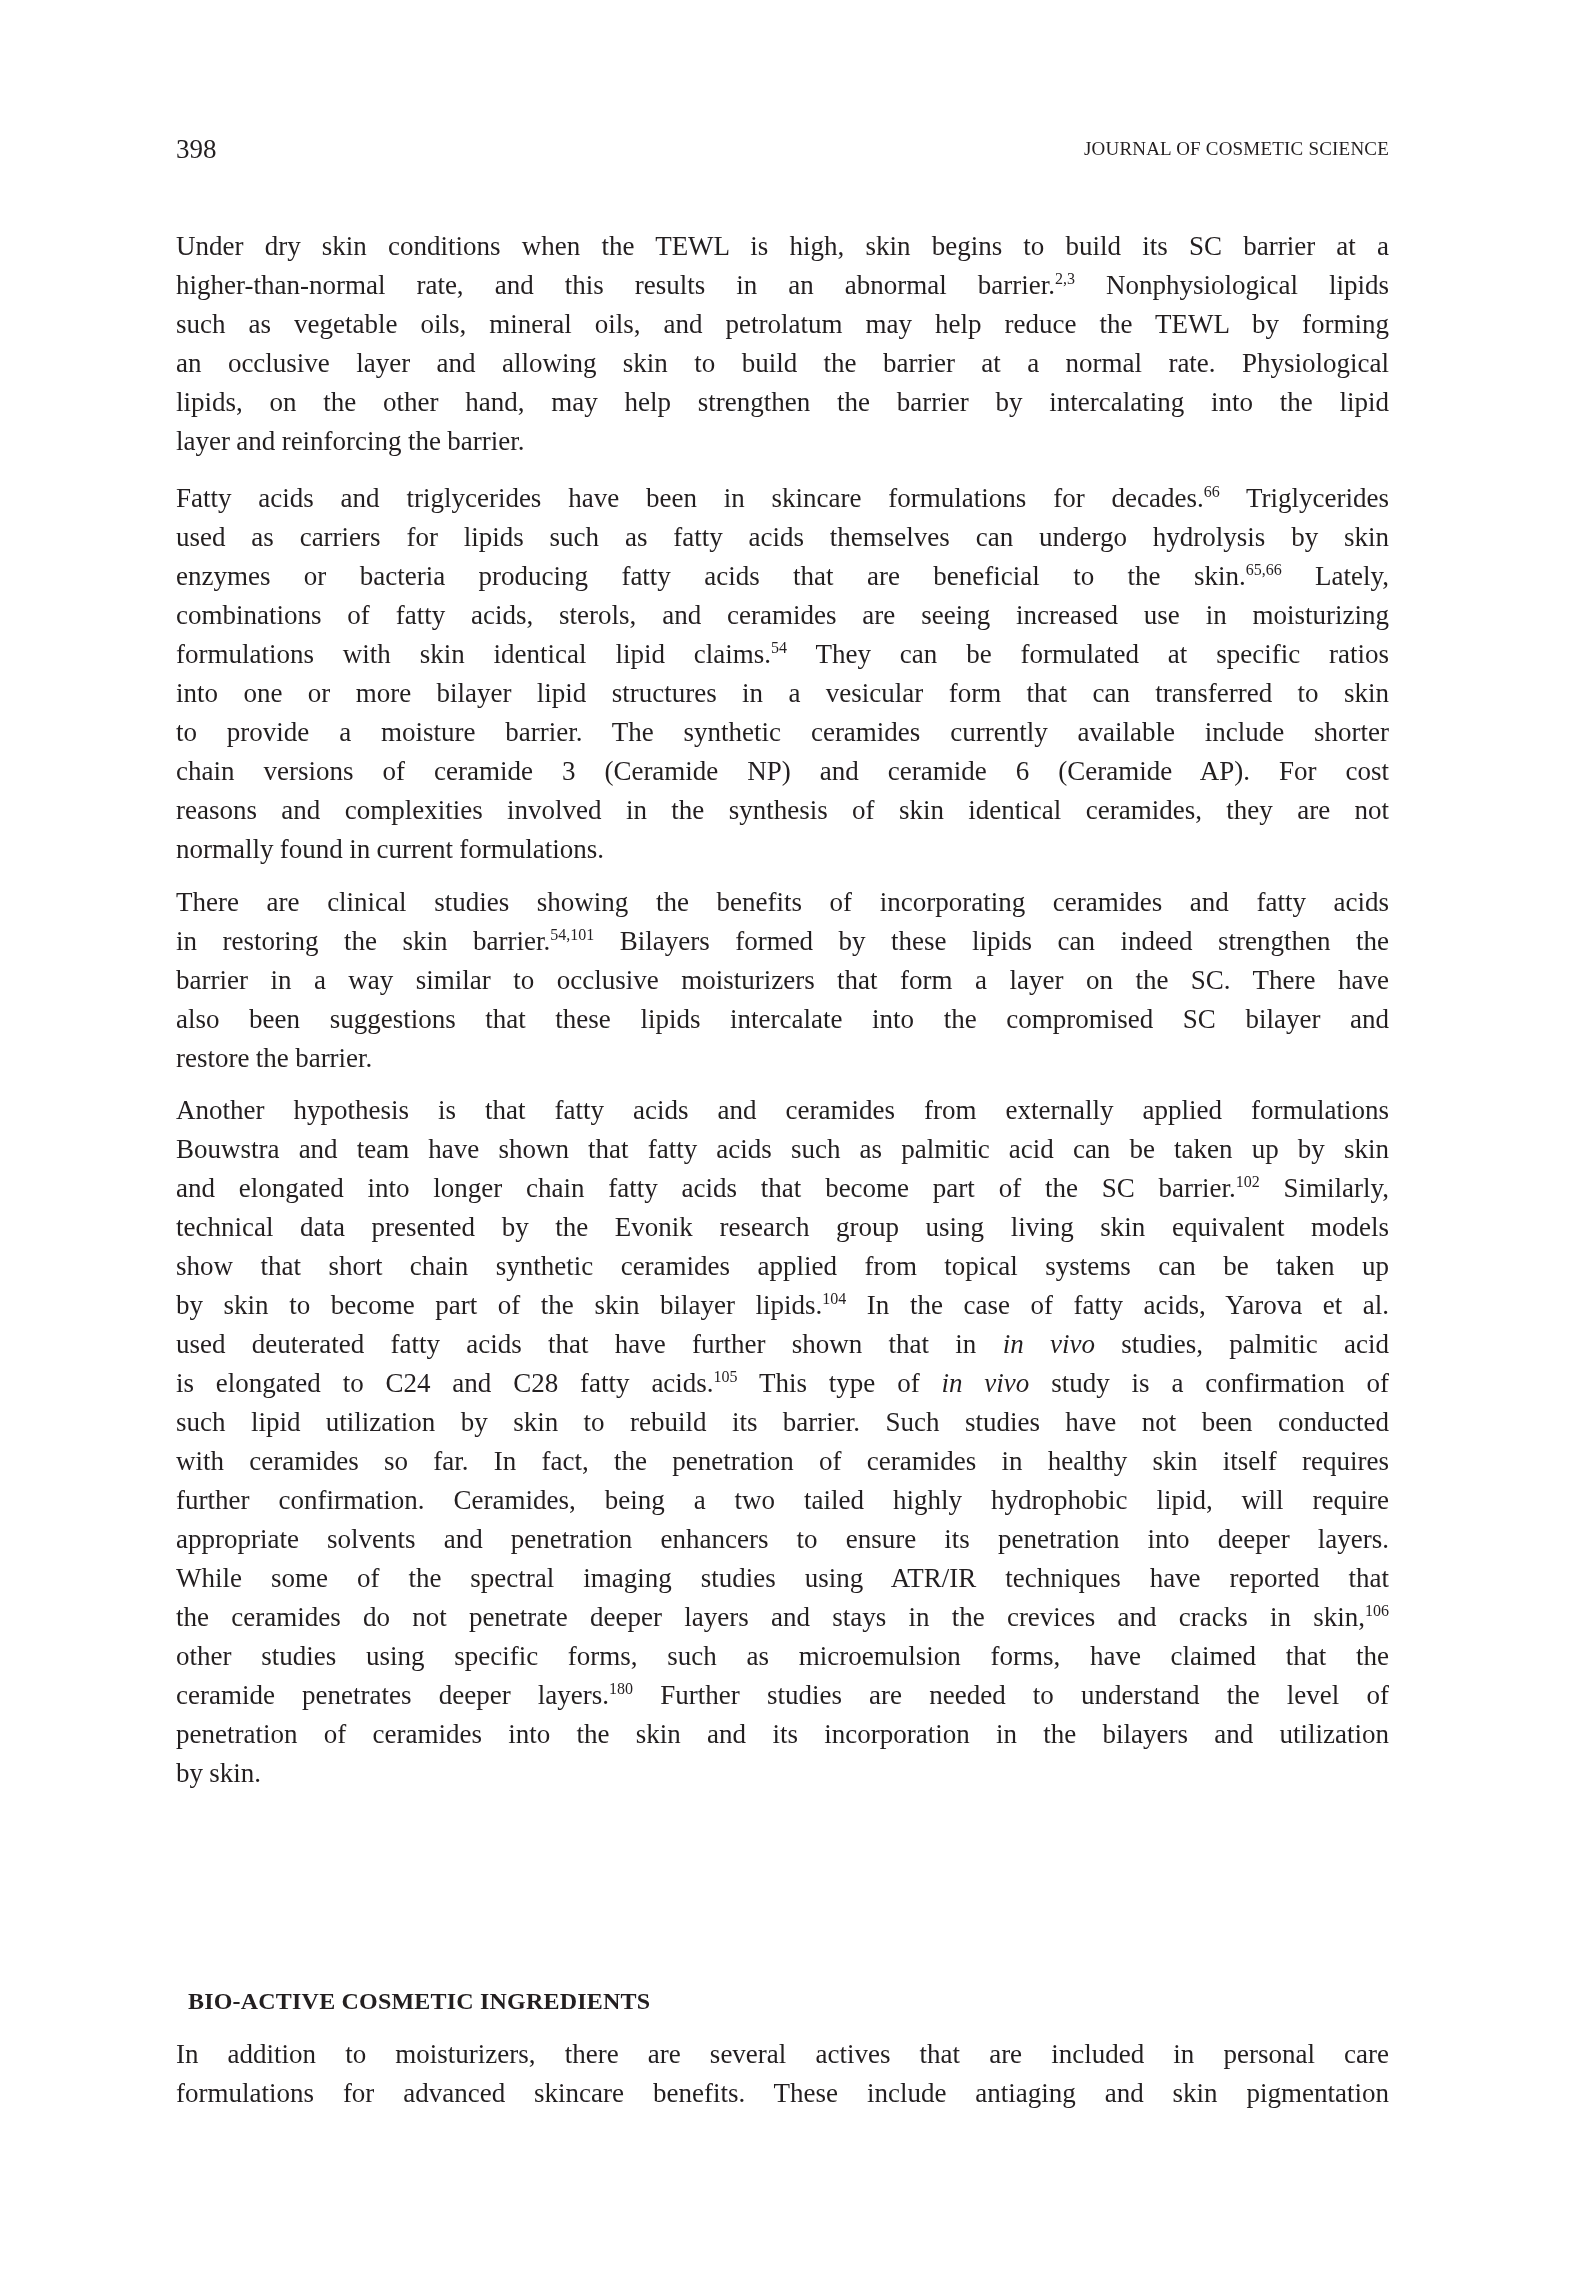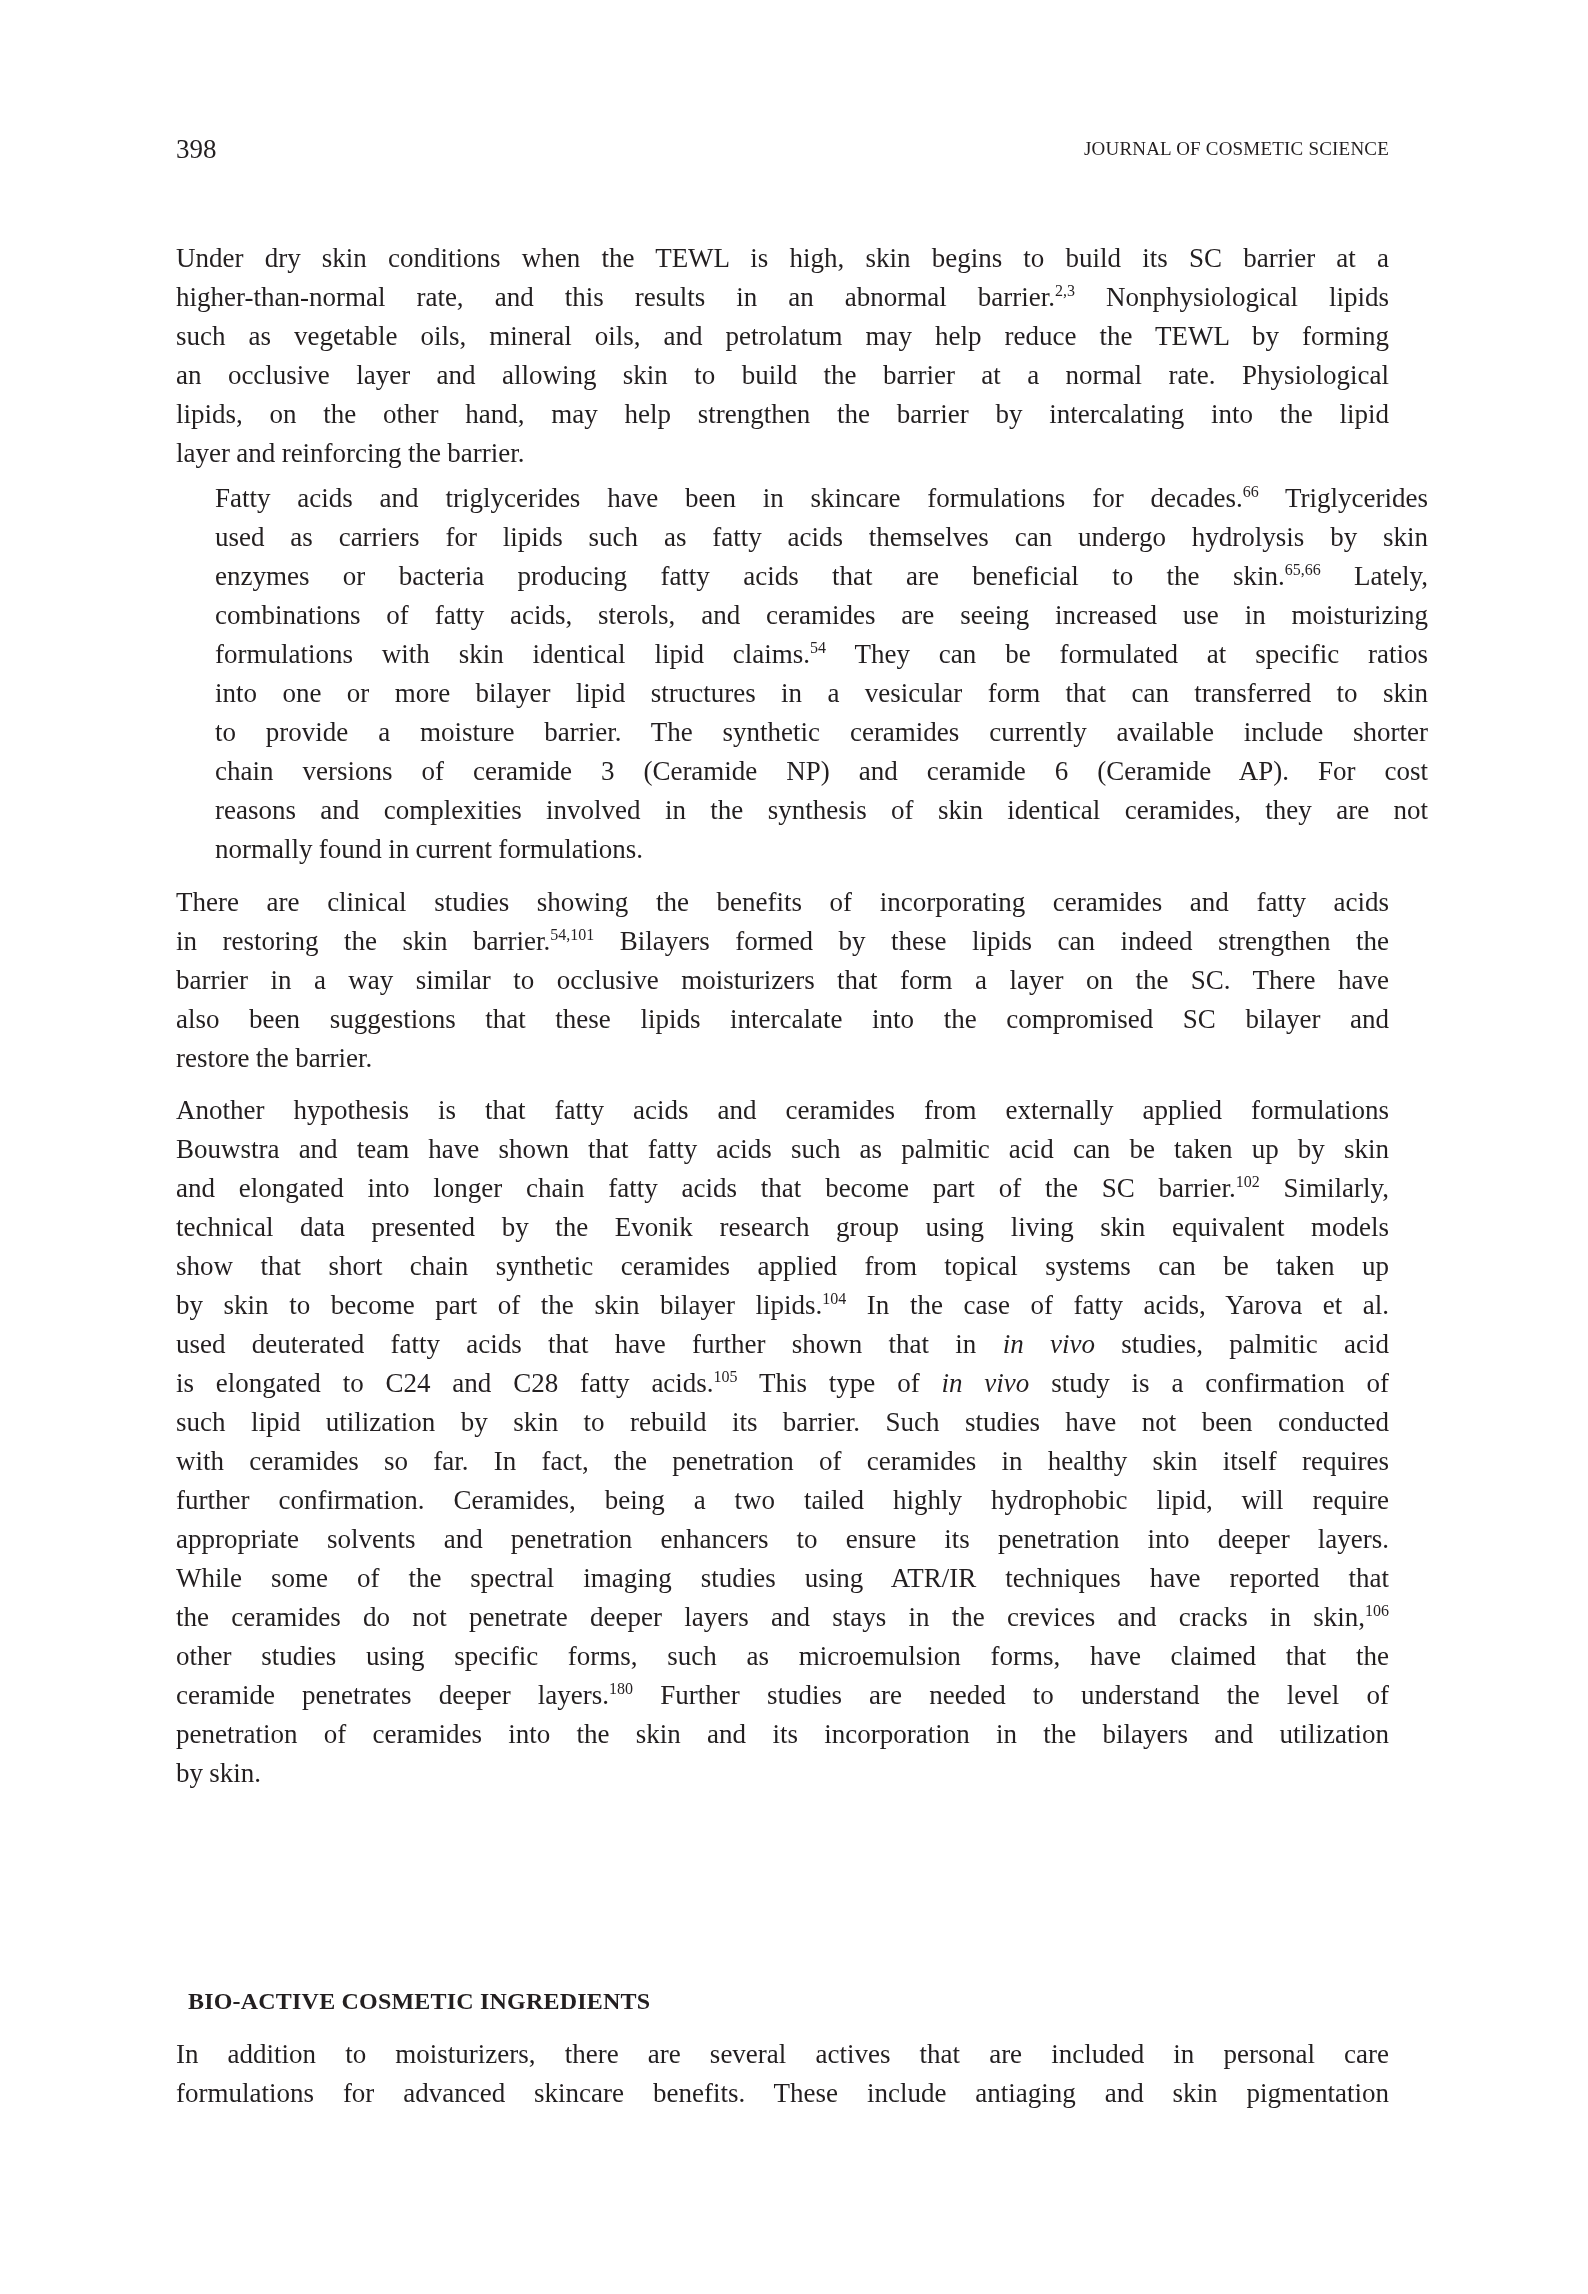--- a/index.html
+++ b/index.html
@@ -19,29 +19,29 @@
                      font-weight: bold; line-height: 34px; letter-spacing: 0.2px; margin: 12px; }
 </style>
 </head>
 <body>
 
 <header class="running-head">
   <span class="page-number">398</span>
   <span class="journal-title">JOURNAL OF COSMETIC SCIENCE</span>
 </header>
 
-<div class="body-text" style="top: 239px;">
+<div class="body-text" style="top: 227px;">
     <span class="line"><span>Under dry skin conditions when the TEWL is high, skin begins to build its SC barrier at a</span></span>
     <span class="line"><span>higher-than-normal rate, and this results in an abnormal barrier.</span><sup>2,3</sup><span> Nonphysiological lipids</span></span>
     <span class="line"><span>such as vegetable oils, mineral oils, and petrolatum may help reduce the TEWL by forming</span></span>
     <span class="line"><span>an occlusive layer and allowing skin to build the barrier at a normal rate. Physiological</span></span>
     <span class="line"><span>lipids, on the other hand, may help strengthen the barrier by intercalating into the lipid</span></span>
     <span class="line last"><span>layer and reinforcing the barrier.</span></span>
   </div>
-<div class="body-text" style="top: 479px; margin-left: 39px;">
+<div class="body-text" style="top: 479px;">
     <span class="line"><span>Fatty acids and triglycerides have been in skincare formulations for decades.</span><sup>66</sup><span> Triglycerides</span></span>
     <span class="line"><span>used as carriers for lipids such as fatty acids themselves can undergo hydrolysis by skin</span></span>
     <span class="line"><span>enzymes or bacteria producing fatty acids that are beneficial to the skin.</span><sup>65,66</sup><span> Lately,</span></span>
     <span class="line"><span>combinations of fatty acids, sterols, and ceramides are seeing increased use in moisturizing</span></span>
     <span class="line"><span>formulations with skin identical lipid claims.</span><sup>54</sup><span> They can be formulated at specific ratios</span></span>
     <span class="line"><span>into one or more bilayer lipid structures in a vesicular form that can transferred to skin</span></span>
     <span class="line"><span>to provide a moisture barrier. The synthetic ceramides currently available include shorter</span></span>
     <span class="line"><span>chain versions of ceramide 3 (Ceramide NP) and ceramide 6 (Ceramide AP). For cost</span></span>
     <span class="line"><span>reasons and complexities involved in the synthesis of skin identical ceramides, they are not</span></span>
     <span class="line last"><span>normally found in current formulations.</span></span>

